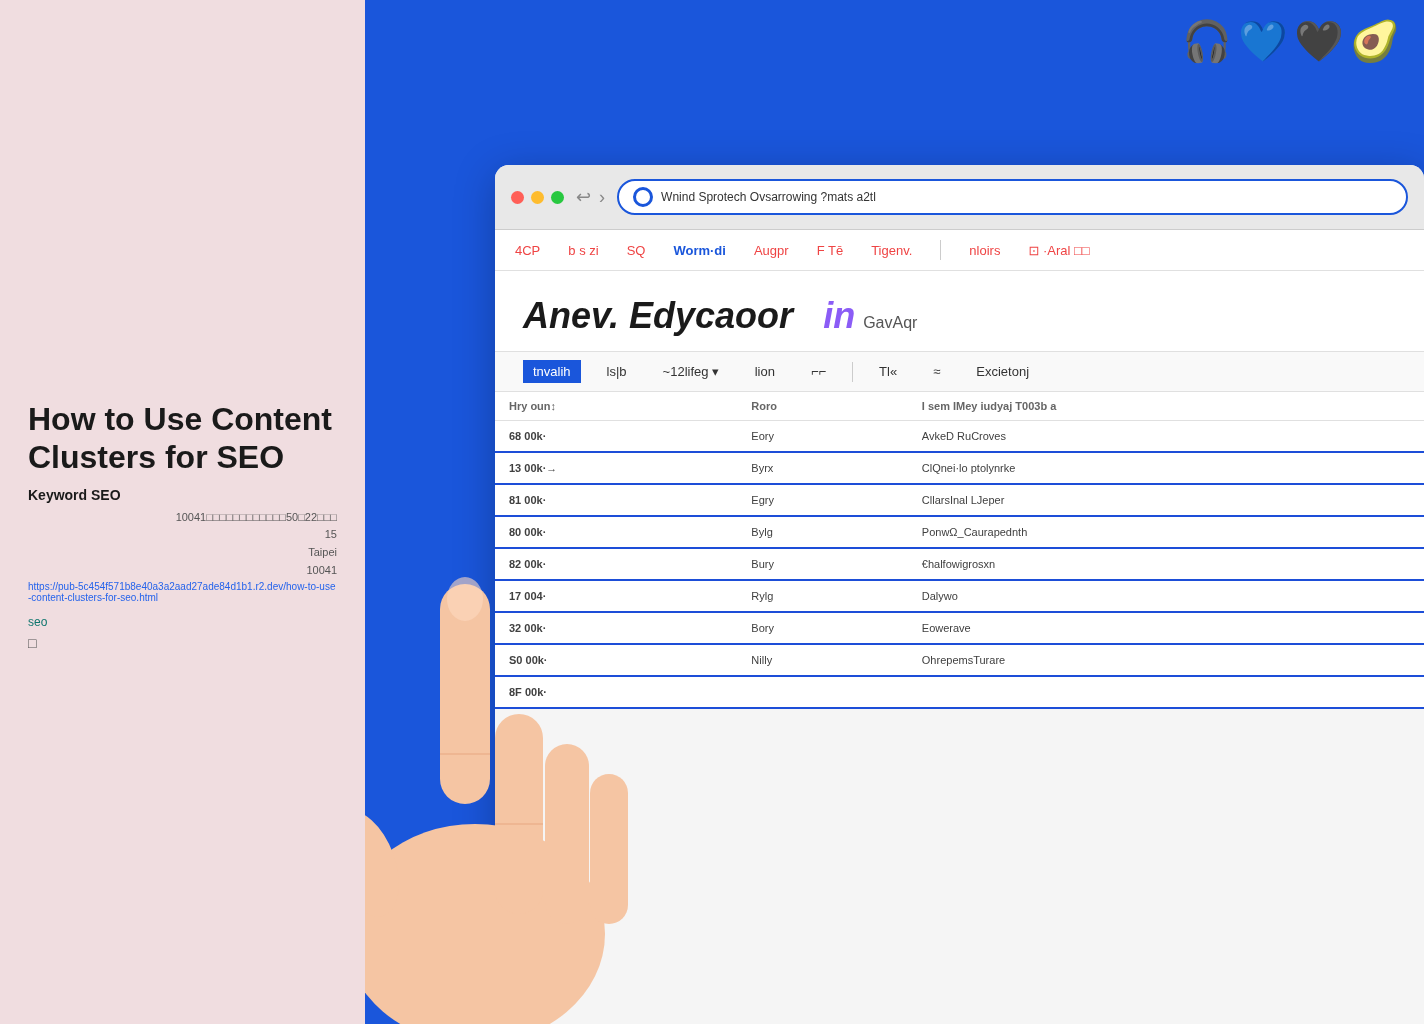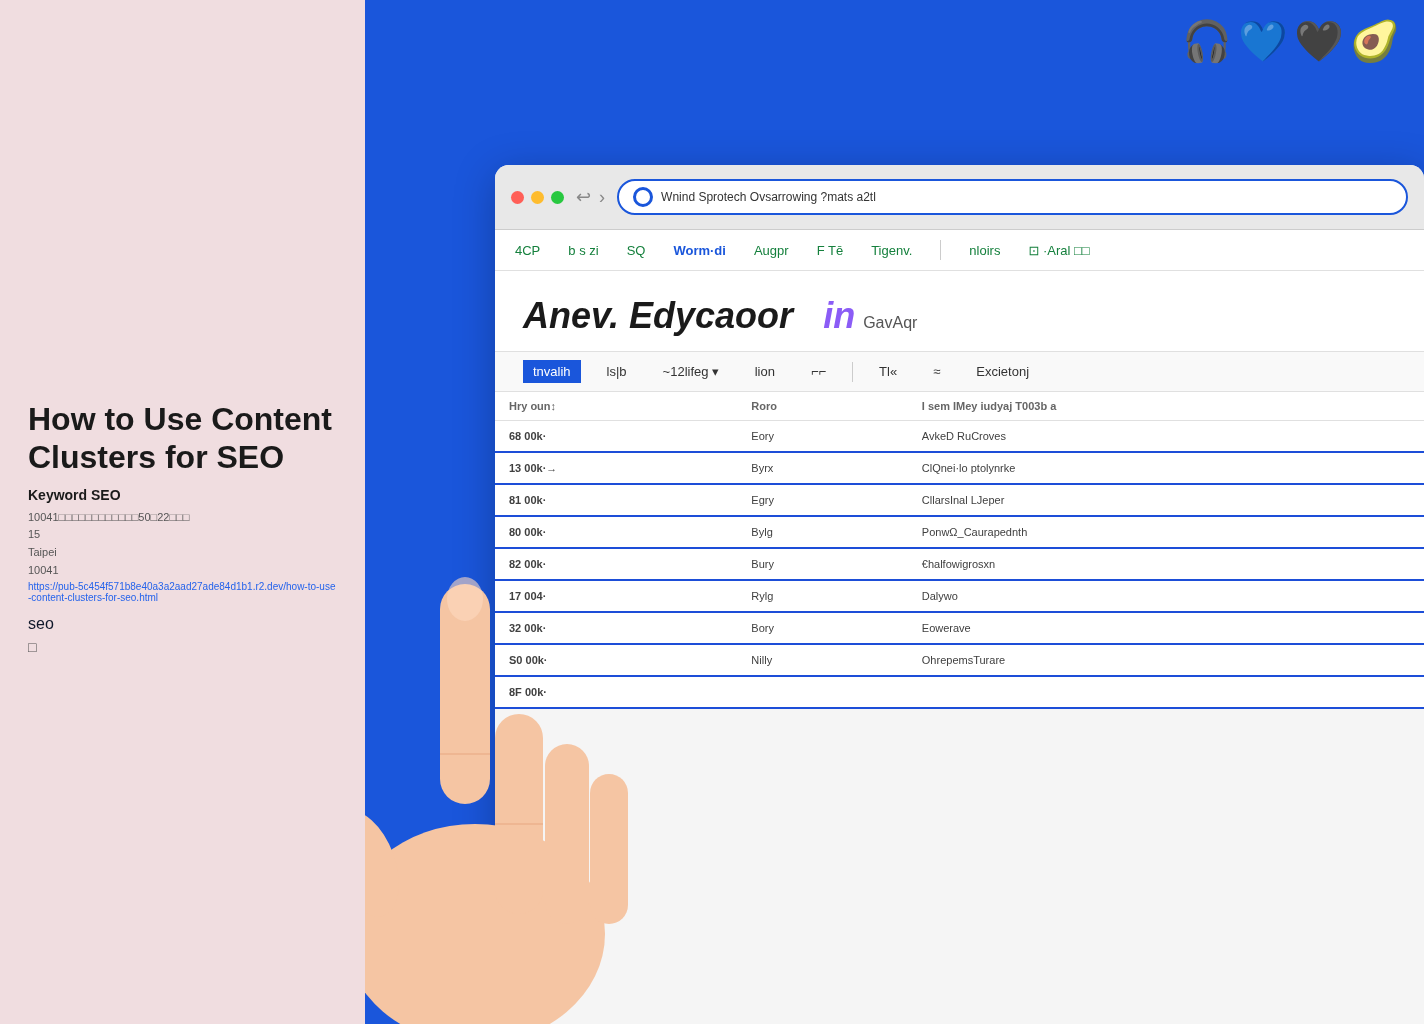--- a/index.html
+++ b/index.html
@@ -34,32 +34,33 @@
     .sidebar-subtitle {
       font-size: 14px;
       font-weight: 600;
       color: #1a1a1a;
       margin-bottom: 6px;
     }
     .sidebar-meta {
       font-size: 11px;
       color: #555;
       line-height: 1.6;
+      text-align: right;
     }
     .sidebar-url {
       font-size: 10px;
       color: #2563eb;
       word-break: break-all;
       margin-top: 2px;
       margin-bottom: 12px;
     }
     .sidebar-tag {
       display: inline-block;
-      font-size: 16px;
-      color: #0f172a;
+      font-size: 12px;
+      color: #0f766e;
       margin-bottom: 6px;
     }
     .sidebar-icon {
       font-size: 14px;
       color: #555;
     }
 
     
     .main-content {
       flex: 1;
@@ -155,21 +156,21 @@
     .browser-toolbar {
       background: white;
       padding: 10px 20px;
       display: flex;
       align-items: center;
       gap: 28px;
       border-bottom: 1px solid #e0e0e0;
     }
     .toolbar-item {
       font-size: 13px;
-      color: #15803d;
+      color: #ef4444;
       cursor: pointer;
       white-space: nowrap;
     }
     .toolbar-item-active {
       font-weight: 700;
       color: #1a56db;
     }
     .toolbar-separator {
       width: 1px;
       height: 20px;

